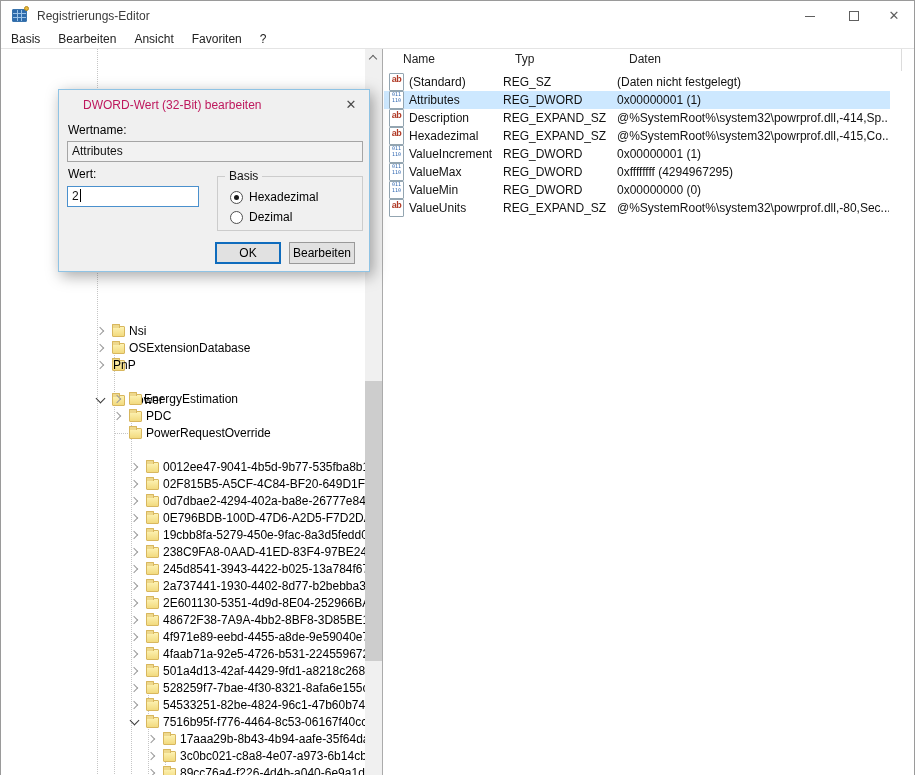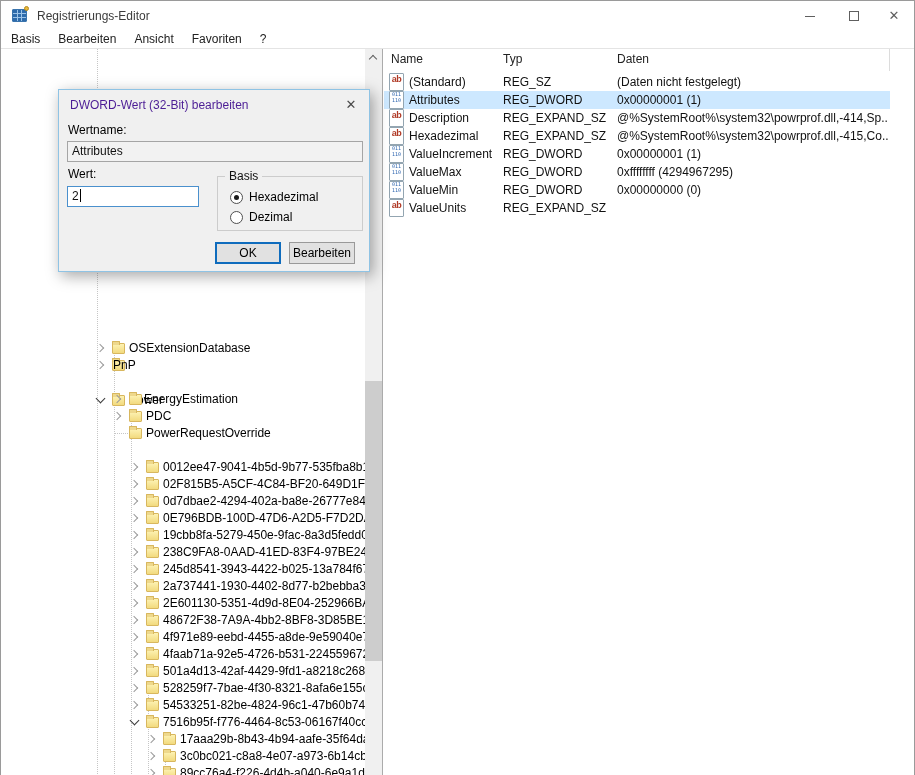--- a/index.html
+++ b/index.html
@@ -49,40 +49,40 @@
   .tlabel{position:absolute;top:0;height:17px;line-height:17px;white-space:nowrap;padding:0 3px;color:#000}
 
   
   .vscroll{position:absolute;left:364px;top:48px;width:17px;height:727px;background:#f0f0f0;z-index:3}
   .vscroll .up{position:absolute;left:0;top:0;width:17px;height:17px}
   .vscroll .up i{position:absolute;left:5px;top:7px;width:6px;height:6px;
                  border-left:1px solid #606060;border-top:1px solid #606060;transform:rotate(45deg)}
   .vscroll .thumb{position:absolute;left:0;top:332px;width:17px;height:280px;background:#cdcdcd}
 
   
-  .lheader{position:absolute;left:0;top:0;width:492px;height:22px;background:#fff}
+  .lheader{position:absolute;left:12px;top:0;width:492px;height:22px;background:#fff}
   .hcell{position:absolute;top:3px;color:#222}
   .hsep{position:absolute;left:505px;top:0;width:1px;height:22px;background:#dcdcdc}
   .lrow{position:absolute;left:0;width:506px;height:18px}
   .lrow.sel{background:#cde8ff}
   .lrow span{position:absolute;top:0;height:18px;line-height:18px;white-space:nowrap;overflow:hidden}
   .cell-name{left:25px;width:92px}
   .cell-type{left:119px;width:110px}
   .cell-data{left:233px;width:272px}
   .val-icon{position:absolute;left:5px;top:2px;width:15px;height:13px;background:#fff;
             border:1px solid #93a5b1;border-radius:1px;text-align:center;overflow:hidden}
   .val-icon.str b{display:block;color:#b03a26;font-size:9px;line-height:11px;font-weight:bold;
                   letter-spacing:-0.5px}
   .val-icon.dw b{display:block;color:#2f66b0;font-weight:normal;
                  font-family:"DejaVu Sans Mono",monospace;font-size:5px;line-height:5.5px}
 
   
   .dialog{position:absolute;left:57px;top:88px;width:312px;height:183px;background:#f0f0f0;
           border:1px solid #8fc3e4;box-shadow:3px 4px 14px rgba(0,0,0,.35);z-index:10}
-  .dlg-title{position:absolute;left:11px;top:8px;color:#4c1d95}
+  .dlg-title{position:absolute;left:24px;top:8px;color:#be185d}
   .dlg-close{position:absolute;right:8px;top:6px;width:20px;height:18px;text-align:center;
              line-height:18px;font-size:13px;color:#4a4a4a}
   .dlg-label{position:absolute;color:#000}
   .fld-name{position:absolute;left:8px;top:51px;width:296px;height:21px;background:#f2f2f2;
             border:1px solid #a5a5a5;line-height:19px;padding-left:4px;white-space:nowrap;overflow:hidden}
   .fld-val{position:absolute;left:8px;top:96px;width:132px;height:21px;background:#fff;
            border:1px solid #4a90cd;line-height:19px;padding-left:4px}
   .caret{display:inline-block;width:1px;height:13px;background:#000;vertical-align:-2px;margin-left:1px}
   .grp{position:absolute;left:158px;top:86px;width:146px;height:55px;border:1px solid #cccccc}
   .grp-label{position:absolute;left:7px;top:-8px;background:#f0f0f0;padding:0 4px}
@@ -135,20 +135,25 @@
 <div class="trow" style="top: 51px;">
       <span class="chev c" style="left: 96px;"></span>
       <span class="folder" style="left: 111px;"></span>
       <span class="tlabel" style="left: 125px;">MediaProperties</span>
     </div>
     <div class="trow" style="top: 68px;">
       <span class="chev c" style="left: 96px;"></span>
       <span class="folder" style="left: 111px;"></span>
       <span class="tlabel" style="left: 125px;">MSDTC</span>
     </div>
+    <div class="trow" style="top: 274px;">
+      <span class="chev c" style="left: 96px;"></span>
+      <span class="folder" style="left: 111px;"></span>
+      <span class="tlabel" style="left: 125px;">Nsi</span>
+    </div>
     <div class="trow" style="top: 291px;">
       <span class="chev c" style="left: 96px;"></span>
       <span class="folder" style="left: 111px;"></span>
       <span class="tlabel" style="left: 125px;">OSExtensionDatabase</span>
     </div>
     <div class="trow" style="top: 308px;">
       <span class="chev c" style="left: 96px;"></span>
       <span class="folder" style="left: 111px;"></span>
       <span class="tlabel" style="left: 109px;">PnP</span>
     </div>
@@ -342,20 +347,21 @@
       <span class="cell-name">ValueMin</span>
       <span class="cell-type">REG_DWORD</span>
       <span class="cell-data">0x00000000 (0)</span>
     </div>
     <div class="lrow" style="top: 150px;">
       <span class="val-icon str">
         <b>ab</b>
       </span>
       <span class="cell-name">ValueUnits</span>
       <span class="cell-type">REG_EXPAND_SZ</span>
+      <span class="cell-data">@%SystemRoot%\system32\powrprof.dll,-80,Sec...</span>
     </div>
   </div>
 
 <div class="dialog">
   <span class="dlg-title">DWORD-Wert (32-Bit) bearbeiten</span>
   <span class="dlg-close">✕</span>
 
   <span class="dlg-label" style="left:9px;top:33px">Wertname:</span>
   <div class="fld-name">Attributes</div>
 

